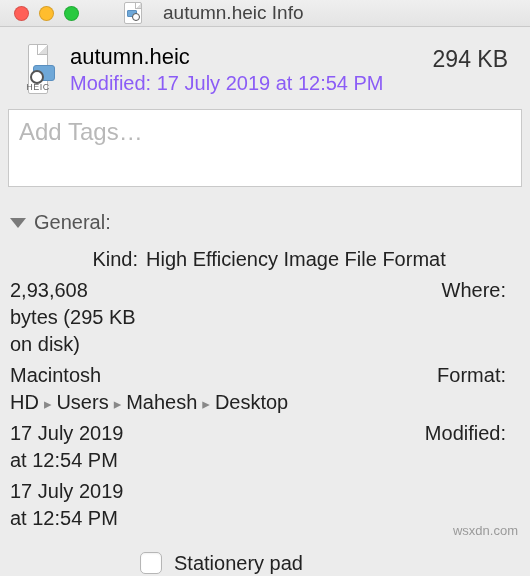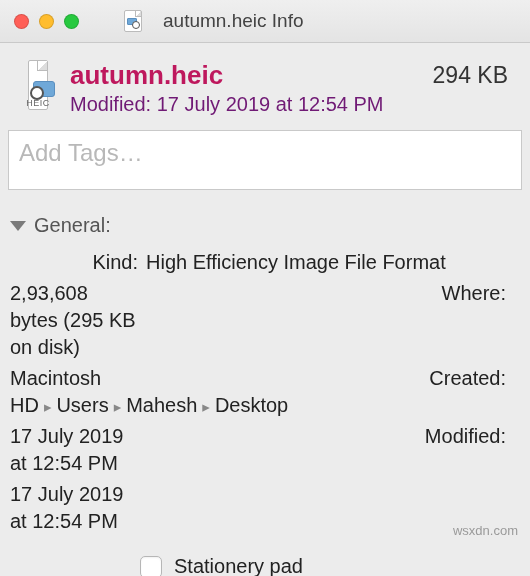--- a/index.html
+++ b/index.html
@@ -4,21 +4,21 @@
 <style>
   * { box-sizing: border-box; margin: 0; padding: 0; }
   html, body { width: 530px; height: 576px; overflow: hidden; }
   body {
     font-family: -apple-system, "Helvetica Neue", Helvetica, Arial, sans-serif;
     background: #ececec;
     color: #222;
     font-size: 18px;
   }
   .titlebar {
-    height: 43px;
+    height: 27px;
     background: linear-gradient(#efefef, #e4e4e4);
     border-bottom: 1px solid #c9c9c9;
     display: flex;
     align-items: center;
     padding: 0 14px;
     gap: 19px;
   }
   .traffic { display: flex; gap: 10px; margin-right: 26px; }
   .tl-btn { width: 15px; height: 15px; border-radius: 50%; border: 0.5px solid rgba(0,0,0,0.15); }
   .tl-close { background: #ff5f57; }
@@ -51,26 +51,26 @@
   }
   .file-icon.small .lens { width:8px;height:8px;border-width:1.5px;bottom:2px;right:1px;}
   .file-icon.small .badge { width:10px;height:7px;bottom:6px;left:2px;border-radius:1px;}
   .file-icon .ext {
     font-size:9px; color:#666; letter-spacing:0.5px; margin-bottom:1px;
   }
   .header {
     display:flex; align-items:flex-start; padding:17px 22px 12px 28px; gap:22px;
   }
   .header-text { flex:1; }
-  .filename { font-size:26px; font-weight:700; color:#be185d; }
+  .filename { font-size:22px; font-weight:400; color:#000000; }
   .filesize { font-size:23px; color:#333; white-space:nowrap; padding-top:2px;}
-  .modified-line { font-size:20px; color:#701a75; margin-top:2px;}
+  .modified-line { font-size:20px; color:#8b5cf6; margin-top:2px;}
   .tags-wrap { padding: 2px 8px 18px 8px; }
   .tags-field {
-    width:100%; height:60px; background:#fff; border:1px solid #c9c9c9;
+    width:100%; height:78px; background:#fff; border:1px solid #c9c9c9;
     padding:8px 10px; font-size:24px; color:#b8b8b8;
     display:flex; align-items:flex-start;
   }
   .section-header {
     display:flex; align-items:center; gap:6px; padding:6px 22px 6px 10px;
     font-size:20px; color:#555;
   }
   .disclosure {
     width:0;height:0;border-left:8px solid transparent;border-right:8px solid transparent;
     border-top:10px solid #7a7a7a; margin-right:2px;
@@ -78,21 +78,21 @@
   .kv {
     display:grid; grid-template-columns: 128px 1fr;
     column-gap:8px; row-gap:4px;
     padding: 6px 24px 14px 10px;
     font-size:20px; line-height:1.35;
   }
   .kv .label { text-align:right; color:#222; }
   .kv .value { color:#222; }
   .path-sep { color:#888; font-size:15px; padding:0 5px; vertical-align:middle;}
   .checks { padding: 6px 10px 10px 140px; display:flex; flex-direction:column; gap:10px; font-size:20px;}
-  .check-row { display:flex; align-items:flex-end; gap:12px; }
+  .check-row { display:flex; align-items:flex-start; gap:12px; }
   .checkbox {
     width:22px; height:22px; background:#fff; border:1px solid #b6b6b6; border-radius:5px;
     box-shadow: inset 0 1px 2px rgba(0,0,0,0.06);
   }
   .watermark {
     position:fixed; right:12px; bottom:38px; font-size:13px; color:#9a9a9a;
   }
 </style>
 </head>
 <body>
@@ -142,21 +142,21 @@
 
 <div class="kv">
   <div class="label">Kind:</div>
   <div class="value">High Efficiency Image File Format</div>
 
   <div class="value">2,93,608 bytes (295 KB on disk)</div>
 
   <div class="label">Where:</div>
   <div class="value" id="where-value"><span>Macintosh HD</span><span class="path-sep">▸</span><span>Users</span><span class="path-sep">▸</span><span>Mahesh</span><span class="path-sep">▸</span><span>Desktop</span></div>
 
-  <div class="label">Created:</div>
+  <div class="label">Format:</div>
   <div class="value">17 July 2019 at 12:54 PM</div>
 
   <div class="label">Modified:</div>
   <div class="value">17 July 2019 at 12:54 PM</div>
 </div>
 
 <div class="checks">
   <div class="check-row">
     <div class="checkbox"></div>
     <span>Stationery pad</span>

